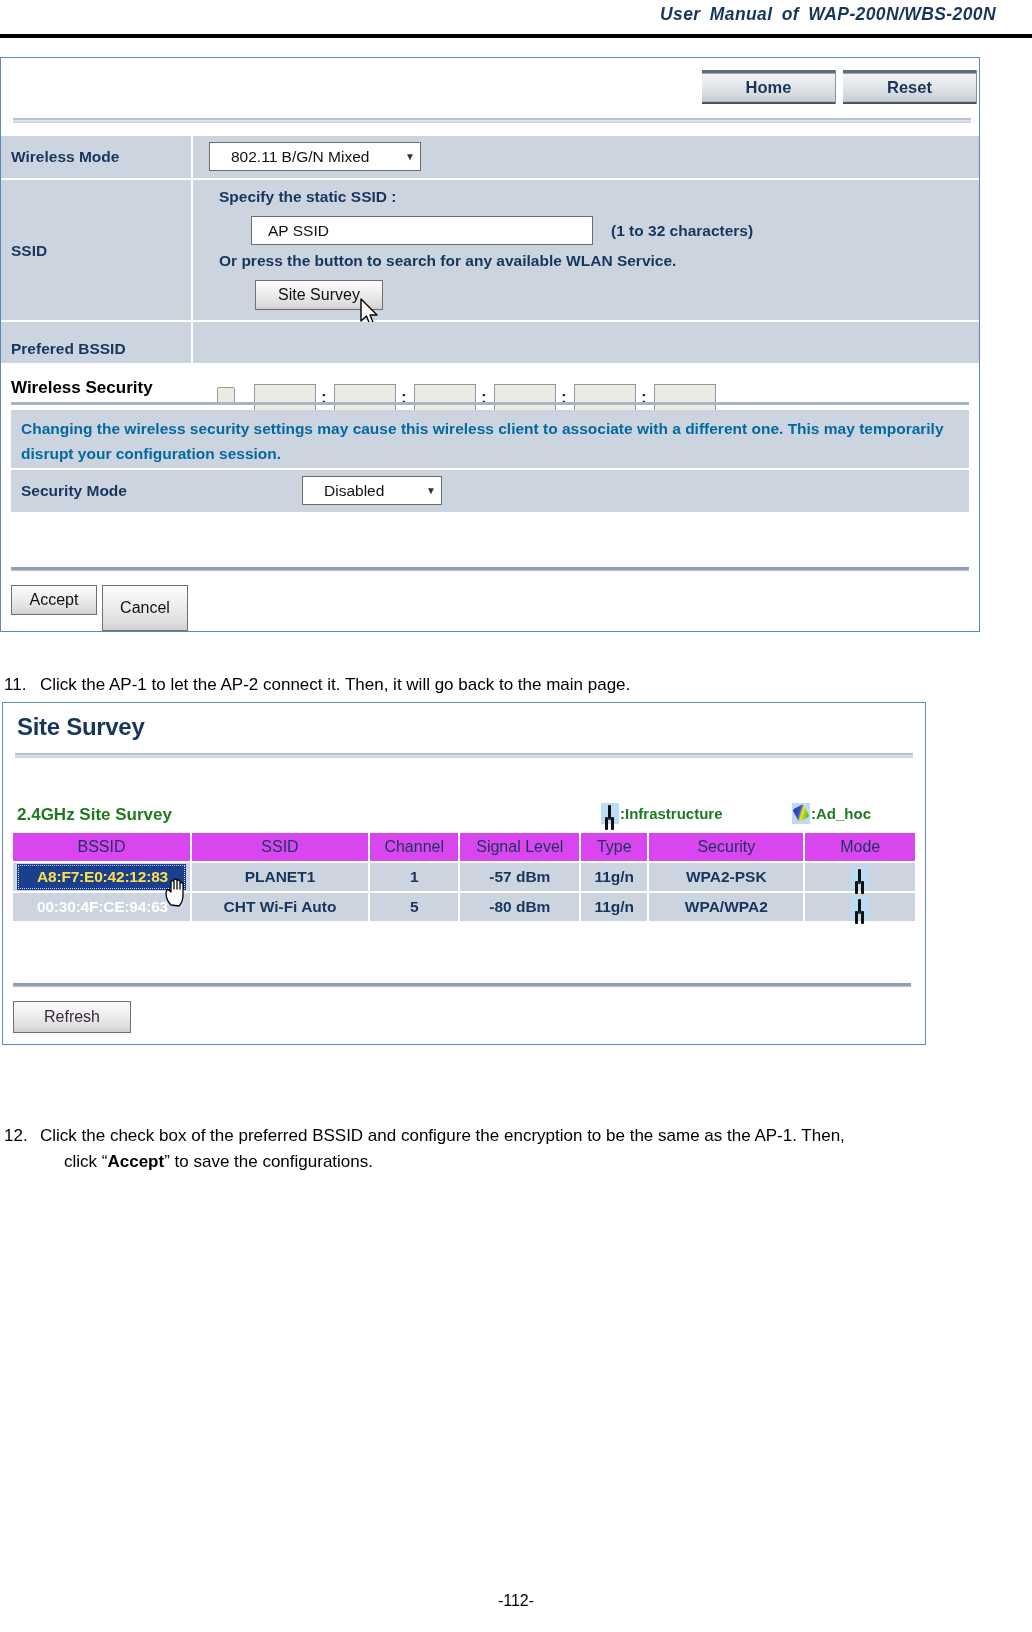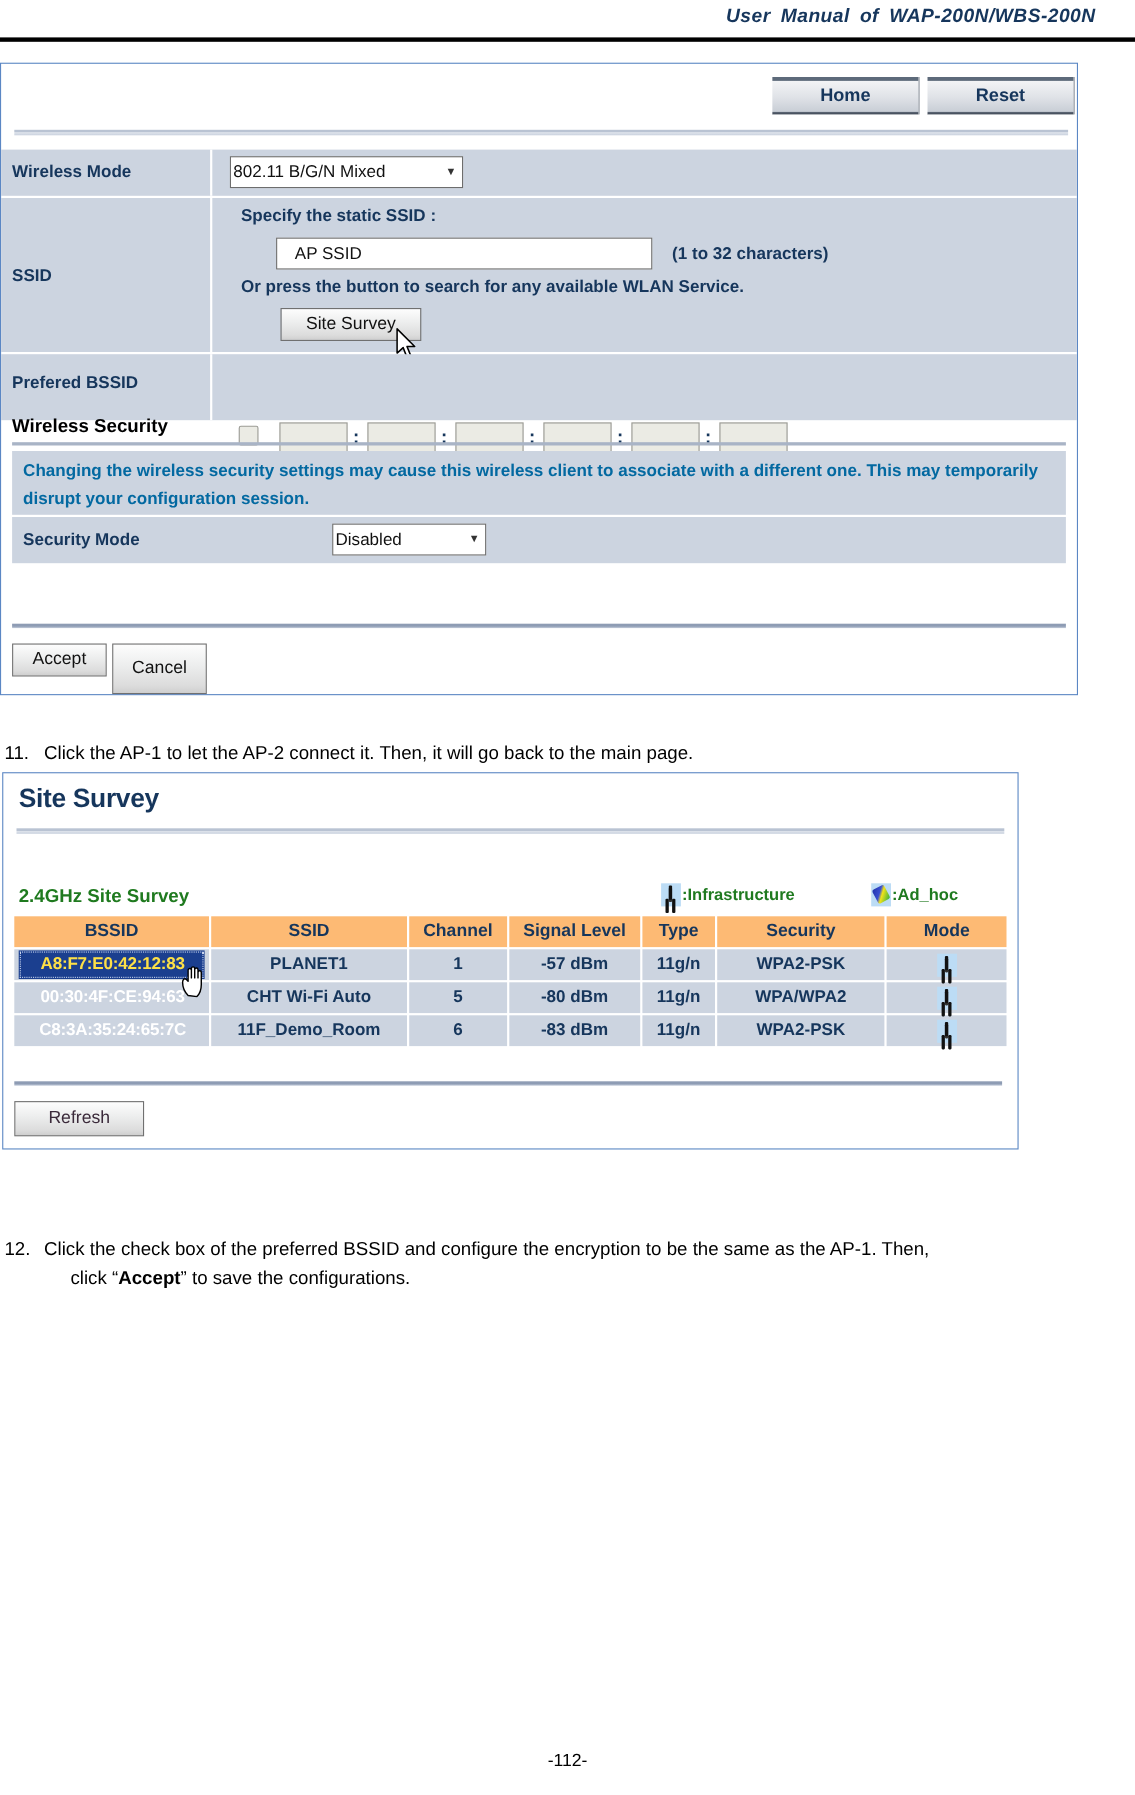--- a/index.html
+++ b/index.html
@@ -116,21 +116,21 @@
   }
 
   
   .select-box {
     position: absolute;
     background: #ffffff;
     border: 1px solid #6d6d6d;
     box-sizing: border-box;
     font-size: 15.5px;
     color: #111;
-    padding-left: 2px;
+    padding-left: 21px;
     line-height: 1;
     display: flex;
     align-items: center;
     cursor: pointer;
     white-space: nowrap;
   }
   .select-box .caret {
     position: absolute;
     right: 5px;
     font-size: 10px;
@@ -298,23 +298,23 @@
   }
 
   table.ss {
     position: absolute;
     border-collapse: separate;
     border-spacing: 2px;
     background: #ffffff;
     font-size: 15.5px;
   }
   table.ss th {
-    background: #fdba74;
-    color: #16365c;
-    font-weight: bold;
+    background: #d946ef;
+    color: #16365c;
+    font-weight: normal;
     font-size: 16px;
     height: 28px;
     padding: 0 4px;
     text-align: center;
     white-space: nowrap;
   }
   table.ss td {
     background: #ccd4e0;
     color: #16365c;
     font-weight: bold;
@@ -391,21 +391,21 @@
 
     <div class="inline-text" style="left:218px; top:72px;">Or press the button to search for any available WLAN Service.</div>
 
     <div class="gray-btn" style="left:254px; top:100px; width:128px; height:30px;">Site Survey</div>
 
     <svg class="cursor-arrow" style="left:358px; top:118px;" viewBox="0 0 22 30">
       <path d="M2,1 L2,23 L7.5,18 L11,27 L14.5,25.5 L11,17 L18,17 Z" fill="#ffffff" stroke="#000000" stroke-width="1.4" stroke-linejoin="round"></path>
     </svg>
   </div>
 
-  <div class="cfg-row" style="top:264px; width:978px; height:60px;padding-left:32px;">
+  <div class="cfg-row" style="top:264px; width:978px; height:41px;padding-left:32px;">
     <div class="cfg-label" style="top:18px;">Prefered BSSID</div>
     <div class="cfg-divider" style="left:190px;"></div>
   </div>
   <div class="mac-check"></div>
   <div class="mac-field" style="left:253px;"></div>
   <div class="mac-colon" style="left:320px;">:</div>
   <div class="mac-field" style="left:333px;"></div>
   <div class="mac-colon" style="left:400px;">:</div>
   <div class="mac-field" style="left:413px;"></div>
   <div class="mac-colon" style="left:480px;">:</div>
@@ -489,33 +489,20 @@
         </td>
         <td>CHT Wi-Fi Auto</td>
         <td>5</td>
         <td>-80 dBm</td>
         <td>11g/n</td>
         <td>WPA/WPA2</td>
         <td class="mode-cell">
           <span class="ico-chip infra"></span>
         </td>
       </tr>
-      <tr>
-        <td class="bssid-cell">
-          <span class="bssid-link">C8:3A:35:24:65:7C</span>
-        </td>
-        <td>11F_Demo_Room</td>
-        <td>6</td>
-        <td>-83 dBm</td>
-        <td>11g/n</td>
-        <td>WPA2-PSK</td>
-        <td class="mode-cell">
-          <span class="ico-chip infra"></span>
-        </td>
-      </tr>
     </tbody>
   </table>
 
   <svg class="cursor-hand" style="left:160px; top:172px;" viewBox="0 0 26 32">
     <path d="M8,30 C4,26 3,21 3,18 C3,15 5,14 6.5,15.5 L8,17 L8,7 C8,5 11,5 11,7 L11,14 L11,5.5
              C11,3.5 14,3.5 14,5.5 L14,14 L14,6.5 C14,4.5 17,4.5 17,6.5 L17,14 L17,9
              C17,7 20,7 20,9 L20,20 C20,26 17,30 16,31 Z" fill="#ffffff" stroke="#000000" stroke-width="1.3" stroke-linejoin="round"></path>
   </svg>
 
   <div class="sec-rule thick" style="left:10px; top:280px; width:898px;"></div>

